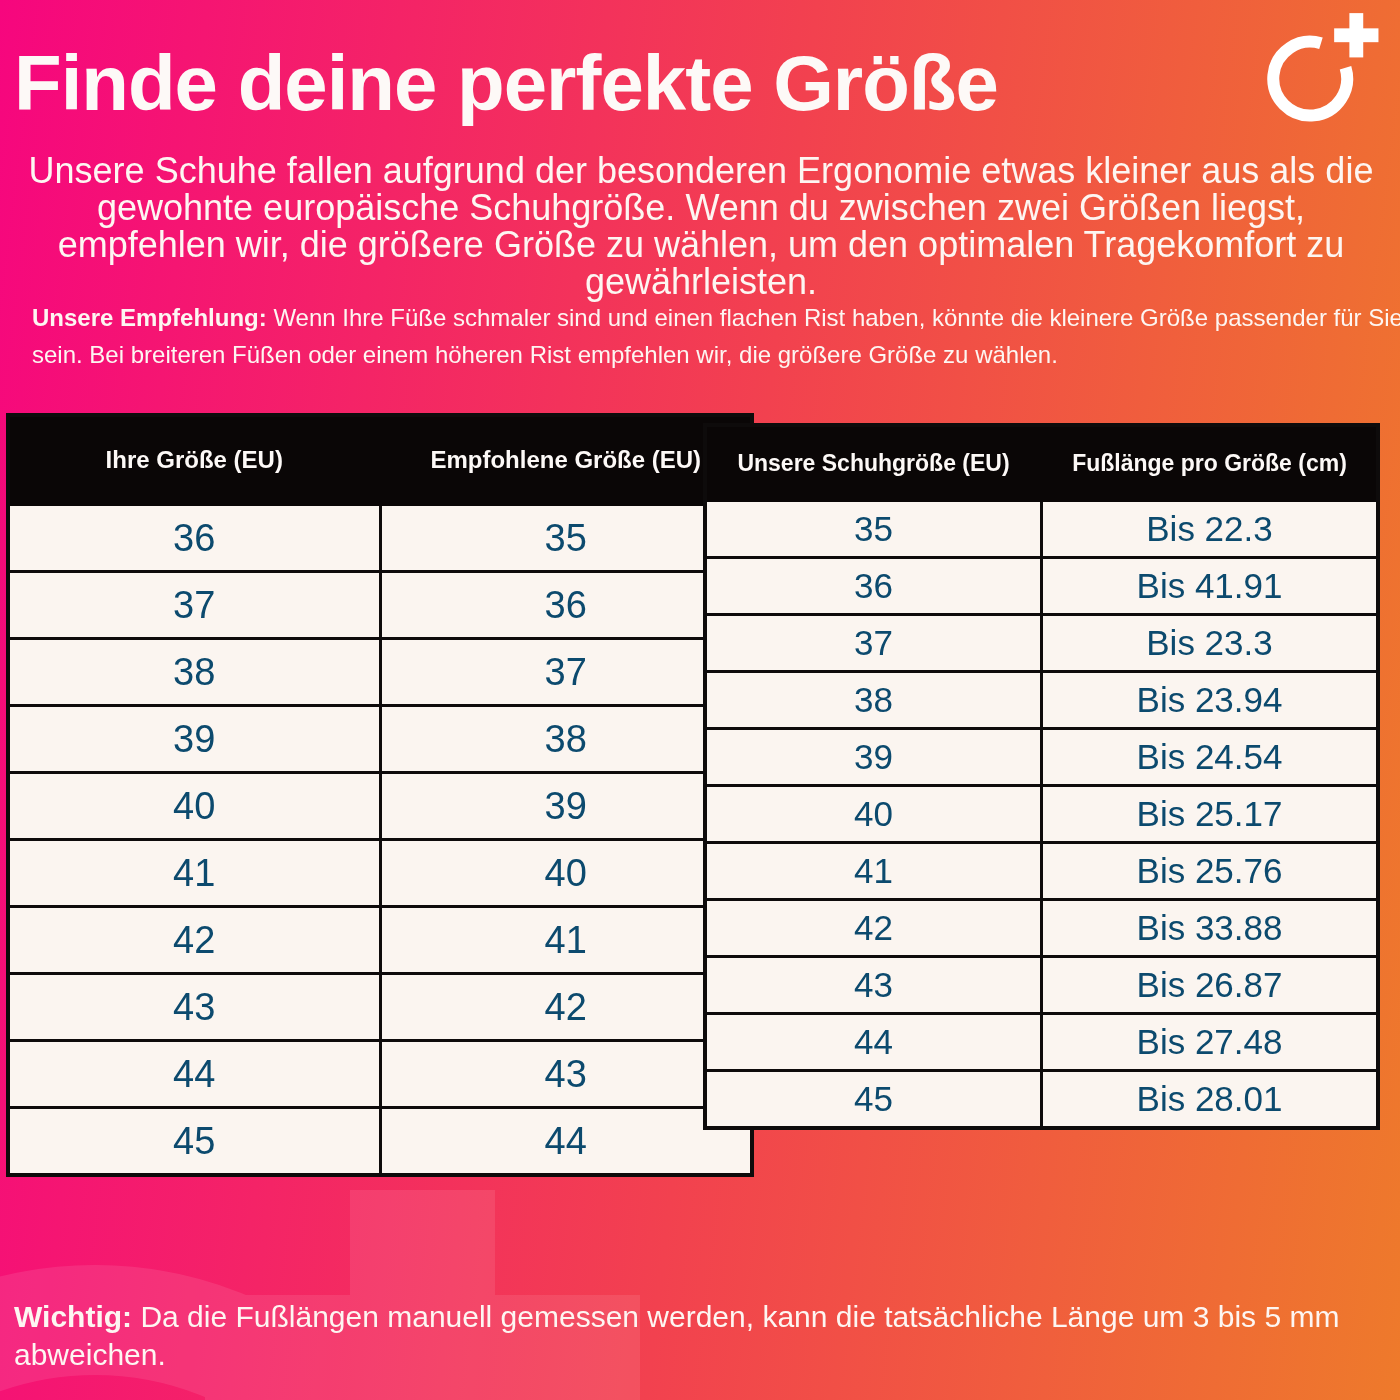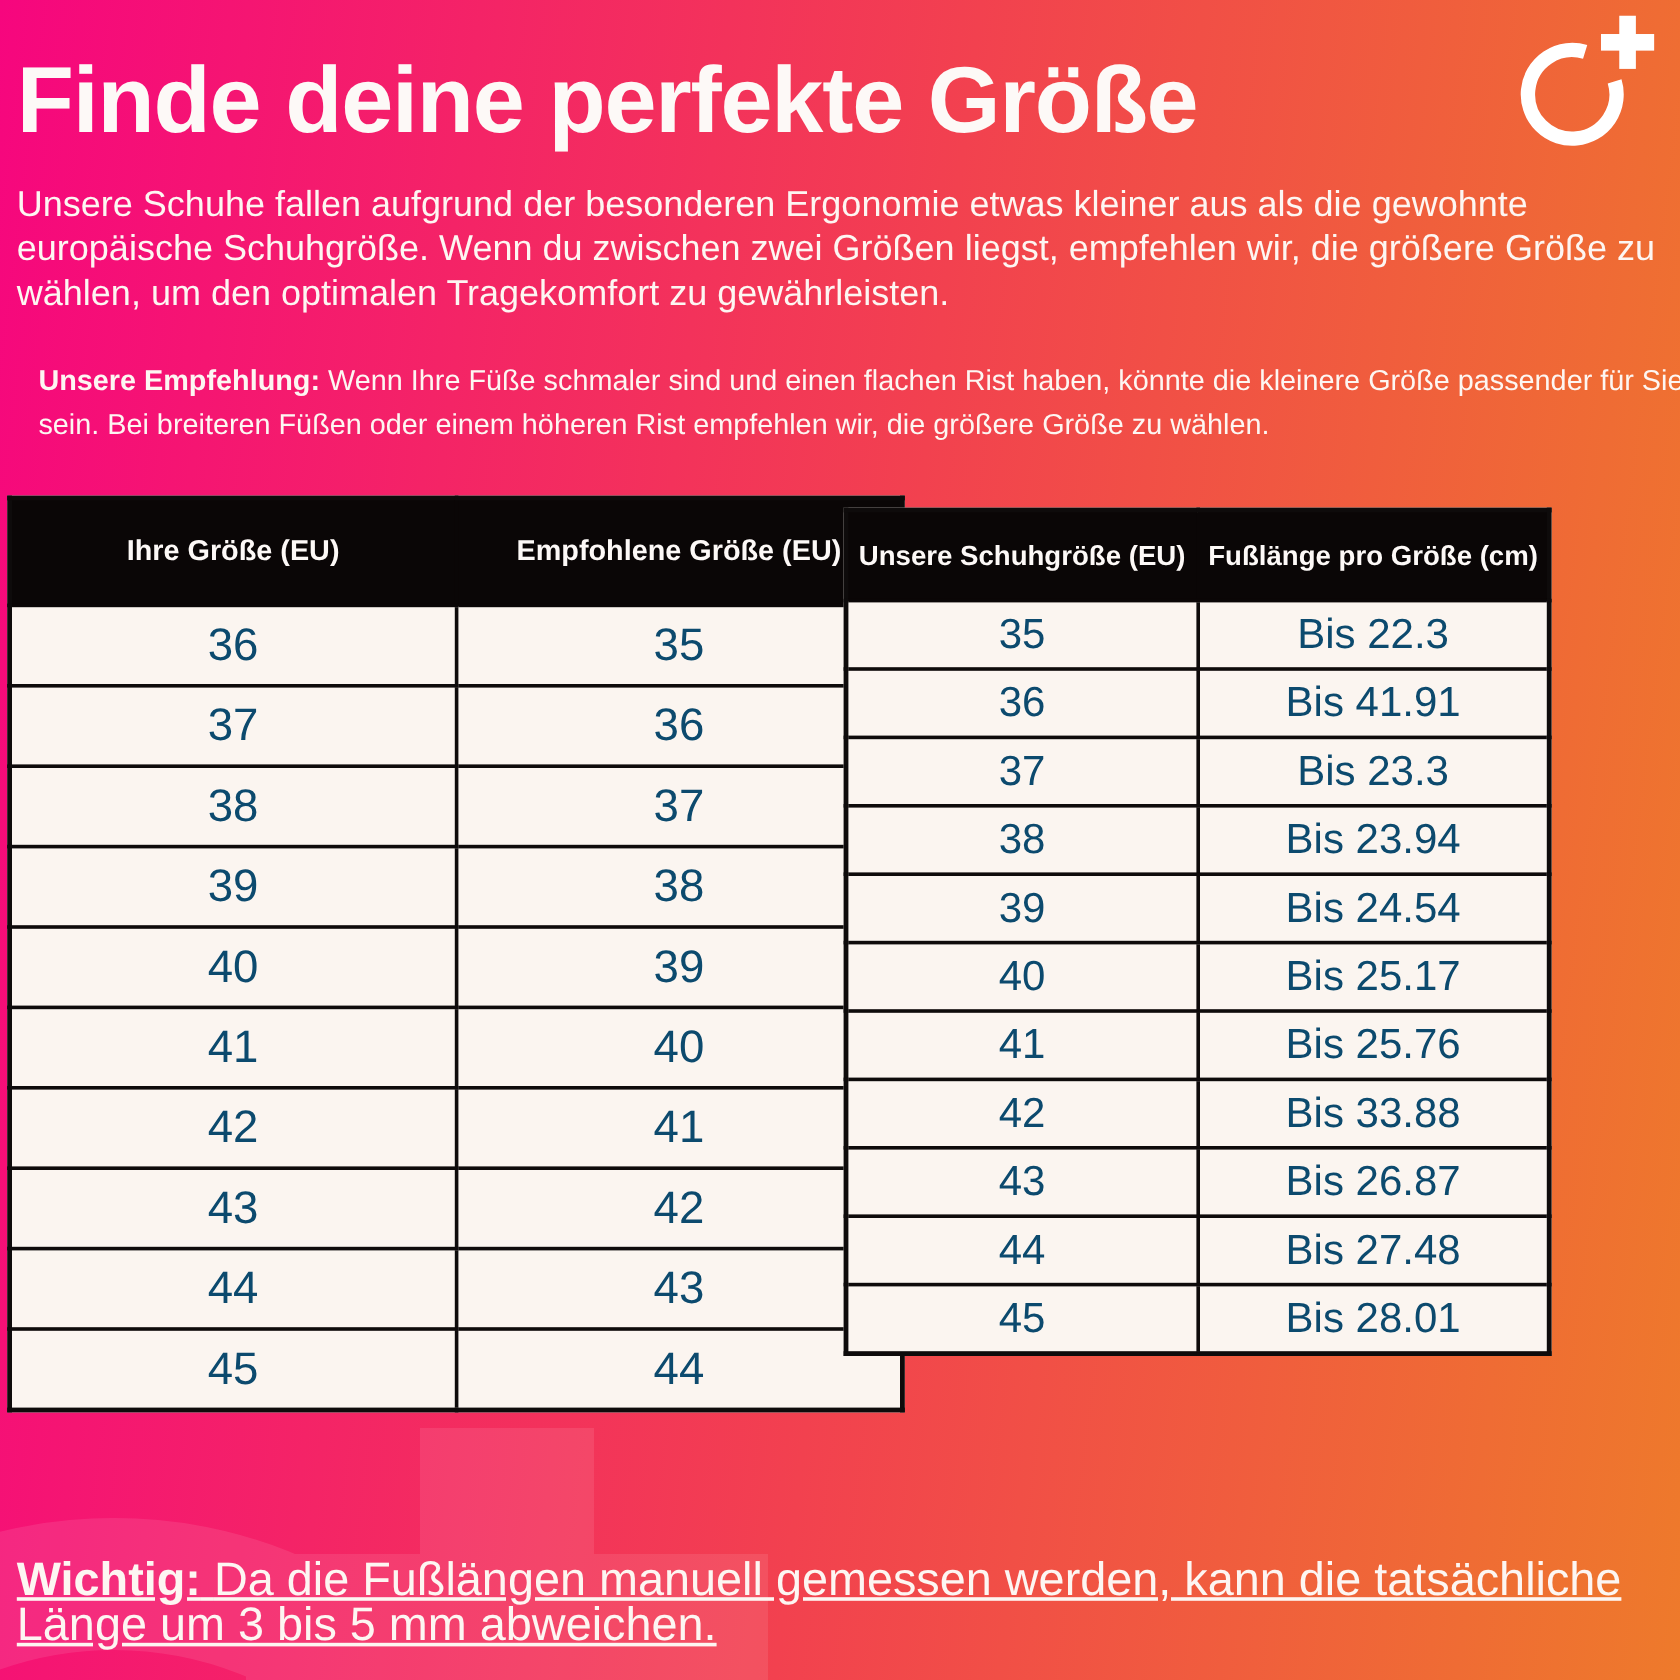--- a/index.html
+++ b/index.html
@@ -28,22 +28,23 @@
     margin: 0;
     font-size: 78px; font-weight: bold;
     letter-spacing: -1px;
     color: #fdf9f7;
     white-space: nowrap;
   }
 
   .intro {
     position: absolute; left: 14px; top: 152px; width: 1374px;
     margin: 0;
-    font-size: 30px; line-height: 37px;
+    font-size: 36px; line-height: 37px;
     color: #fdf6f2;
+    text-align: center;
   }
 
   .recommendation {
     position: absolute; left: 14px; top: 281px; width: 1374px;
     margin: 18px;
     font-size: 24px; line-height: 37px;
     color: #fdf6f2;
   }
   .recommendation b, .footnote b { font-weight: bold; }
 
@@ -66,30 +67,29 @@
     color: #fdf9f7;
     border-color: #0a0606;
     font-weight: bold;
   }
   td { color: #0c4a6e; font-weight: normal; }
 
   .tbl-left  { left: 6px;   top: 413px; width: 748px; }
   .tbl-left th { height: 86px; font-size: 24px; }
   .tbl-left td { height: 64px; font-size: 38px; }
 
-  .tbl-right { left: 703px; top: 423px; width: 590px; }
+  .tbl-right { left: 703px; top: 423px; width: 677px; }
   .tbl-right th { height: 72px; font-size: 23px; }
   .tbl-right td { height: 54px; font-size: 35px; }
 
   .footnote {
     position: absolute; left: 14px; top: 1298px; width: 1374px;
     margin: 0;
-    font-size: 39px; line-height: 38px;
+    font-size: 30px; line-height: 38px;
     color: #fdf6f2;
-    text-decoration: underline;
   }
 </style>
 </head>
 <body>
 
 <svg class="watermark" width="1100" height="360" viewBox="0 0 1100 360" aria-hidden="true">
   <g fill="#ffffff">
     <circle cx="95" cy="620" r="340" fill="none" stroke="#ffffff" stroke-width="110"></circle>
     <rect x="350" y="150" width="145" height="210"></rect>
     <rect x="205" y="255" width="435" height="105"></rect>

